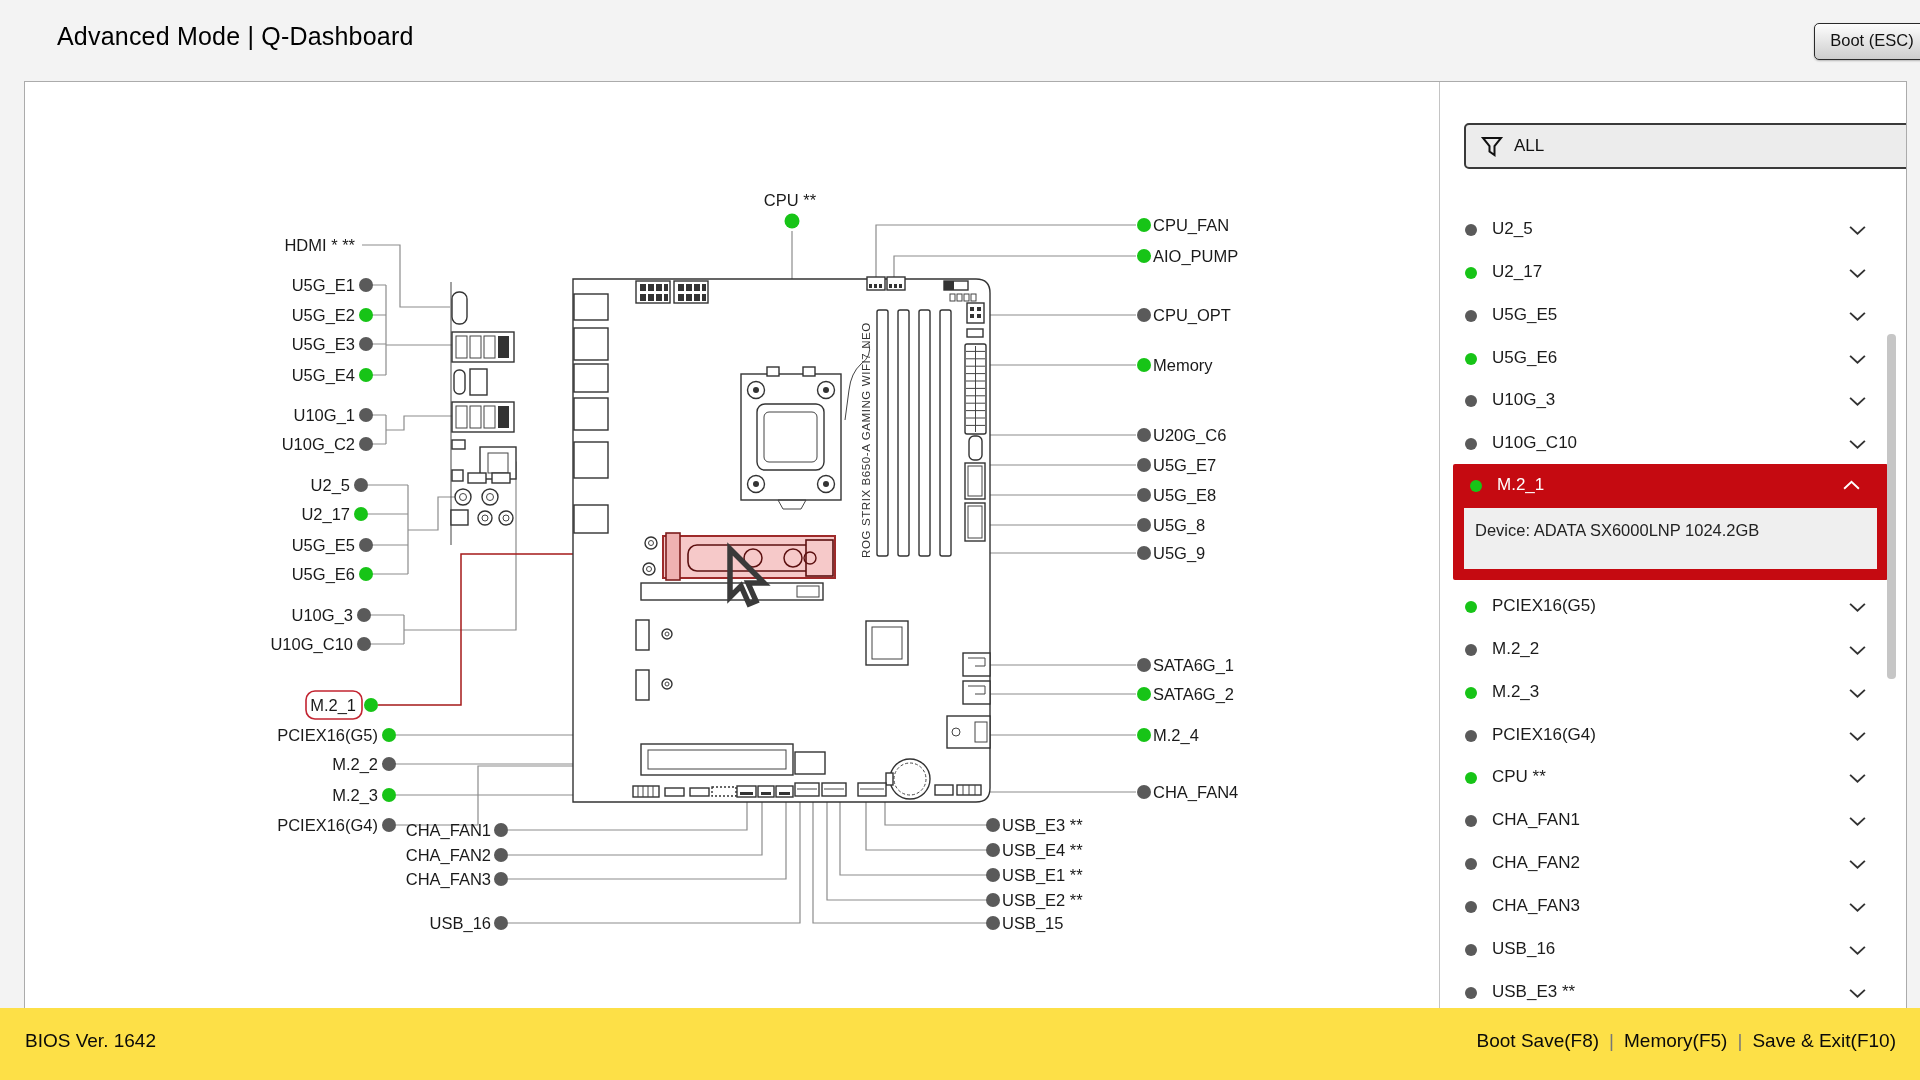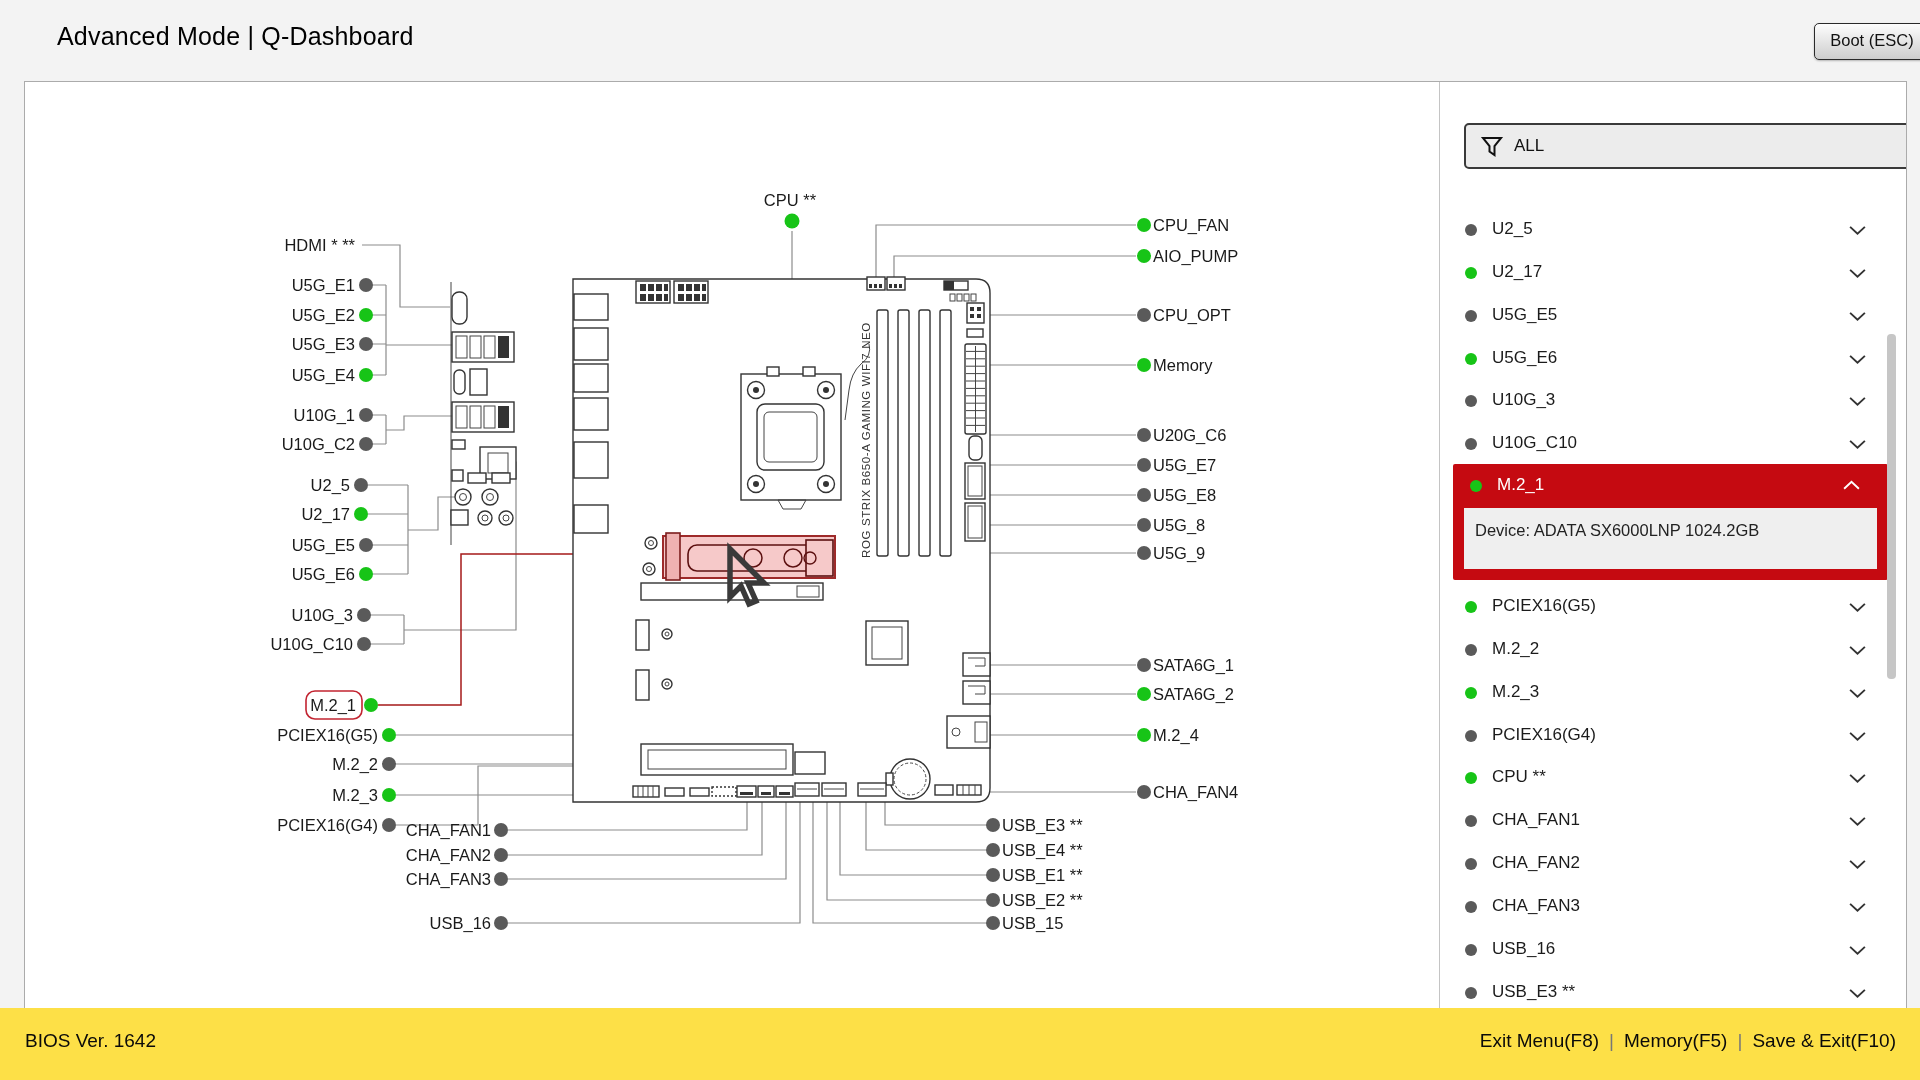--- a/index.html
+++ b/index.html
@@ -529,15 +529,15 @@
         </svg>
     </div>
 
     <div class="scroll-thumb"></div>
   </div>
 </div>
 
 <div class="footer">
   <div class="bios-ver">BIOS Ver. 1642</div>
   <div class="shortcuts">
-    <span>Exit Menu(F8)</span><span class="sep">|</span><span>Memory(F5)</span><span class="sep">|</span><span>Save &amp; Exit(F10)</span>
+    <span>Boot Save(F8)</span><span class="sep">|</span><span>Memory(F5)</span><span class="sep">|</span><span>Save &amp; Exit(F10)</span>
   </div>
 </div>
 
 </body></html>

